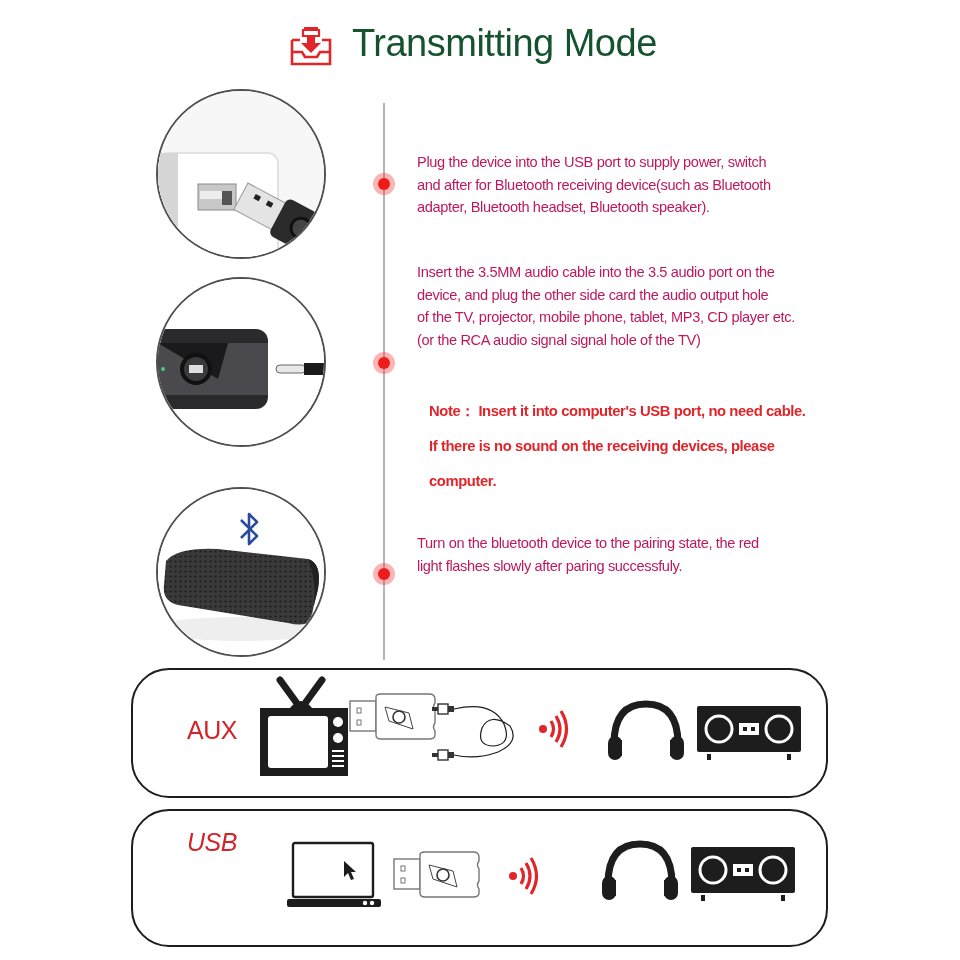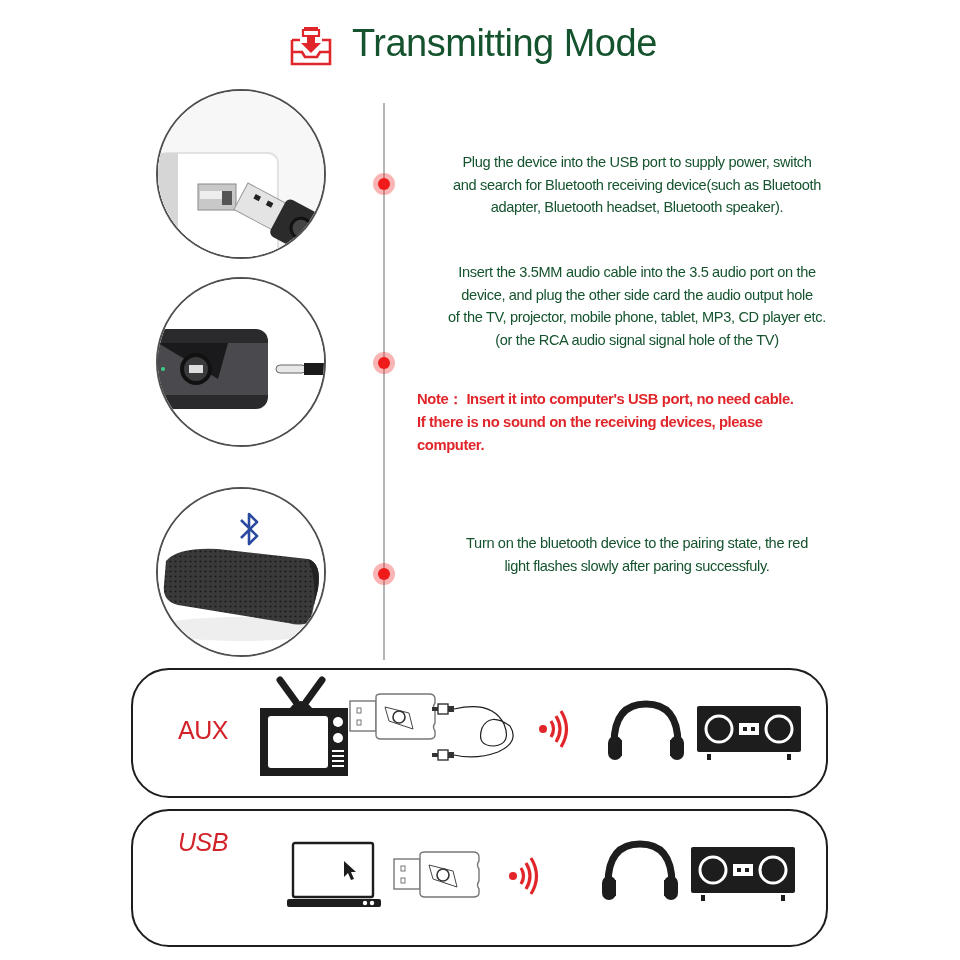--- a/index.html
+++ b/index.html
@@ -13,28 +13,28 @@
 
   
   .timeline-line { left: 383px; top: 103px; width: 2px; height: 557px; background: #b5b5b5; }
   .timeline-dot { width: 22px; height: 22px; border-radius: 50%; background: rgba(240,40,40,0.35); }
   .timeline-dot::after { content: ""; position: absolute; left: 5px; top: 5px; width: 12px; height: 12px; border-radius: 50%; background: #ef1a1a; }
 
   
   .photo-circle { width: 166px; height: 166px; border-radius: 50%; border: 2px solid #505050; overflow: hidden; background: #fafafa; }
 
   
-  .step-text { left: 417px; width: 440px; font-size: 14.6px; line-height: 22.5px; color: #14532d; letter-spacing: -0.35px; text-align: center; }
+  .step-text { left: 417px; width: 440px; font-size: 14.6px; line-height: 22.5px; color: #be185d; letter-spacing: -0.35px; }
   .step-text p { margin: 0; white-space: nowrap; }
   .note-text { left: 417px; top: 388px; width: 440px; font-size: 14.8px; line-height: 23px; color: #e0262b; font-weight: 700; letter-spacing: -0.4px; }
-  .note-text p { margin: 0; white-space: nowrap; }
+  .note-text p { margin: 12px; white-space: nowrap; }
 
   
   .panel { border: 2.5px solid #1d1d1d; border-radius: 38px; background: #fff; box-sizing: border-box; }
-  .panel-label { font-size: 25px; color: #d3232a; letter-spacing: -0.5px; }
+  .panel-label { font-size: 25px; color: #d3232a; letter-spacing: -0.5px; margin-left: 9px; }
 </style>
 </head>
 <body>
 
 <div class="abs header"></div>
 <svg class="abs header-icon" viewBox="0 0 46 42">
   <path d="M4 14 H12 M34 14 H42 V38 H4 V14" fill="none" stroke="#e0262b" stroke-width="2.6"></path>
   <path d="M4 26 H14 L17 31 H29 L32 26 H42" fill="none" stroke="#e0262b" stroke-width="2.6"></path>
   <path d="M15 4 H31 V10 H15 Z" fill="none" stroke="#e0262b" stroke-width="2.2"></path>
   <rect x="19" y="10" width="8" height="7" fill="#e0262b"></rect>
@@ -93,21 +93,21 @@
     <path d="M8 72 Q20 58 60 60 L150 70 Q164 74 160 100 L152 132 Q146 138 130 134 L20 116 Q4 112 6 96 Z" fill="url(#mesh)"></path>
     <path d="M150 70 Q164 74 160 100 L152 132 Q160 110 154 82 Z" fill="#222"></path>
   </svg>
 </div>
 <svg class="abs" style="left:237px; top:510px;" width="26" height="38" viewBox="0 0 26 38">
   <path d="M4 10 L20 26 L12 34 V4 L20 12 L4 28" fill="none" stroke="#2a4aa0" stroke-width="2.6" stroke-linejoin="round"></path>
 </svg>
 
 <div class="abs step-text" style="top:151px;">
   <p>Plug the device into the USB port to supply power, switch</p>
-  <p>and search for Bluetooth receiving device(such as Bluetooth</p>
+  <p>and after for Bluetooth receiving device(such as Bluetooth</p>
   <p> adapter, Bluetooth headset, Bluetooth speaker).</p>
 </div>
 
 <div class="abs step-text" style="top:261px;">
   <p>Insert the 3.5MM audio cable into the 3.5 audio port on the</p>
   <p>device, and plug the other side card the audio output hole</p>
   <p>of the TV, projector, mobile phone, tablet, MP3, CD player etc.</p>
   <p> (or the RCA audio signal signal hole of the TV)</p>
 </div>
 

